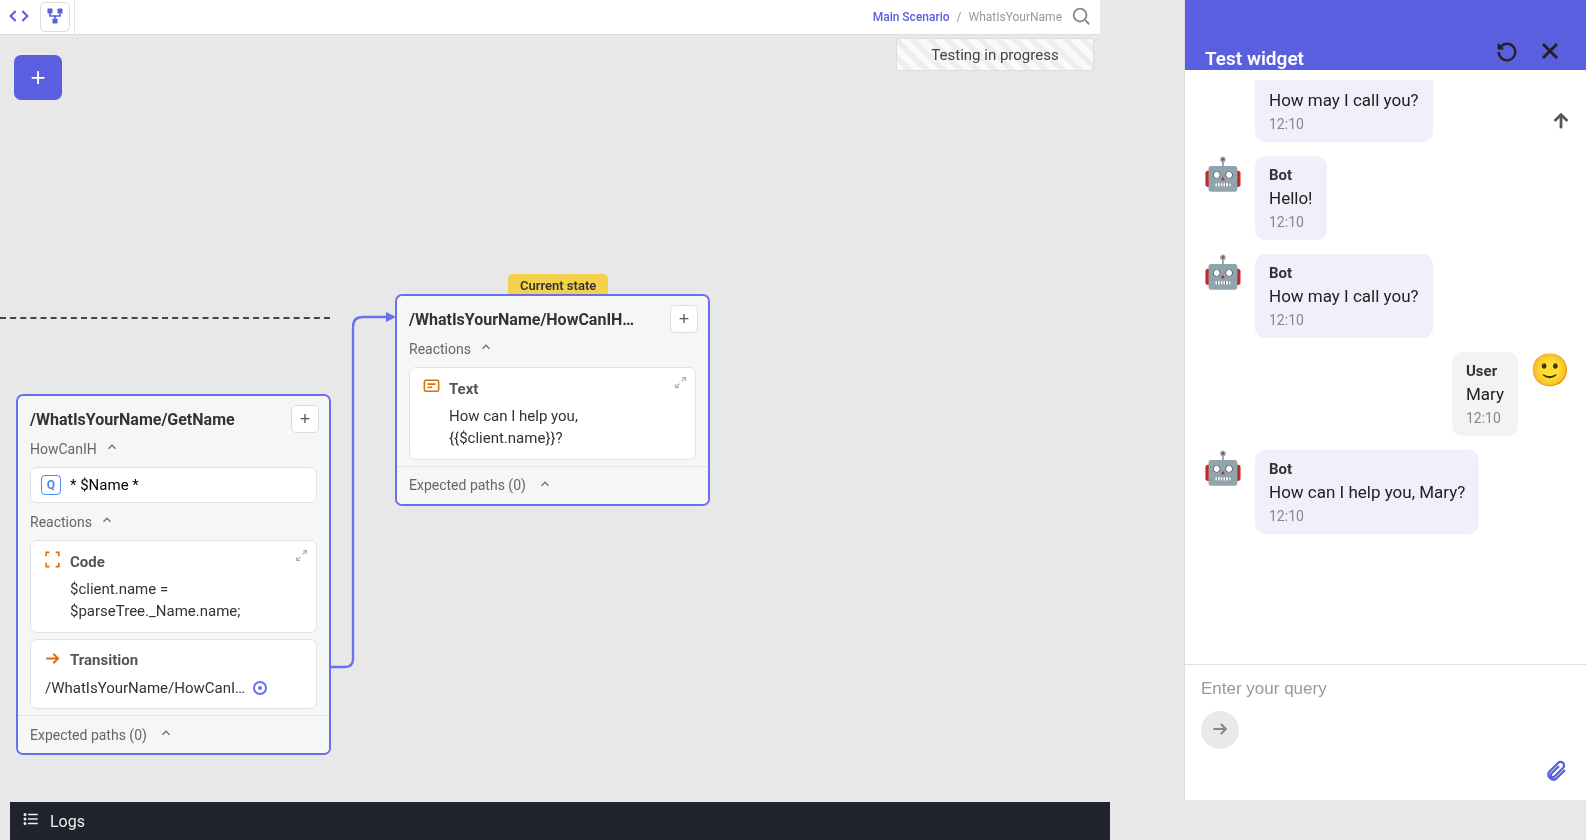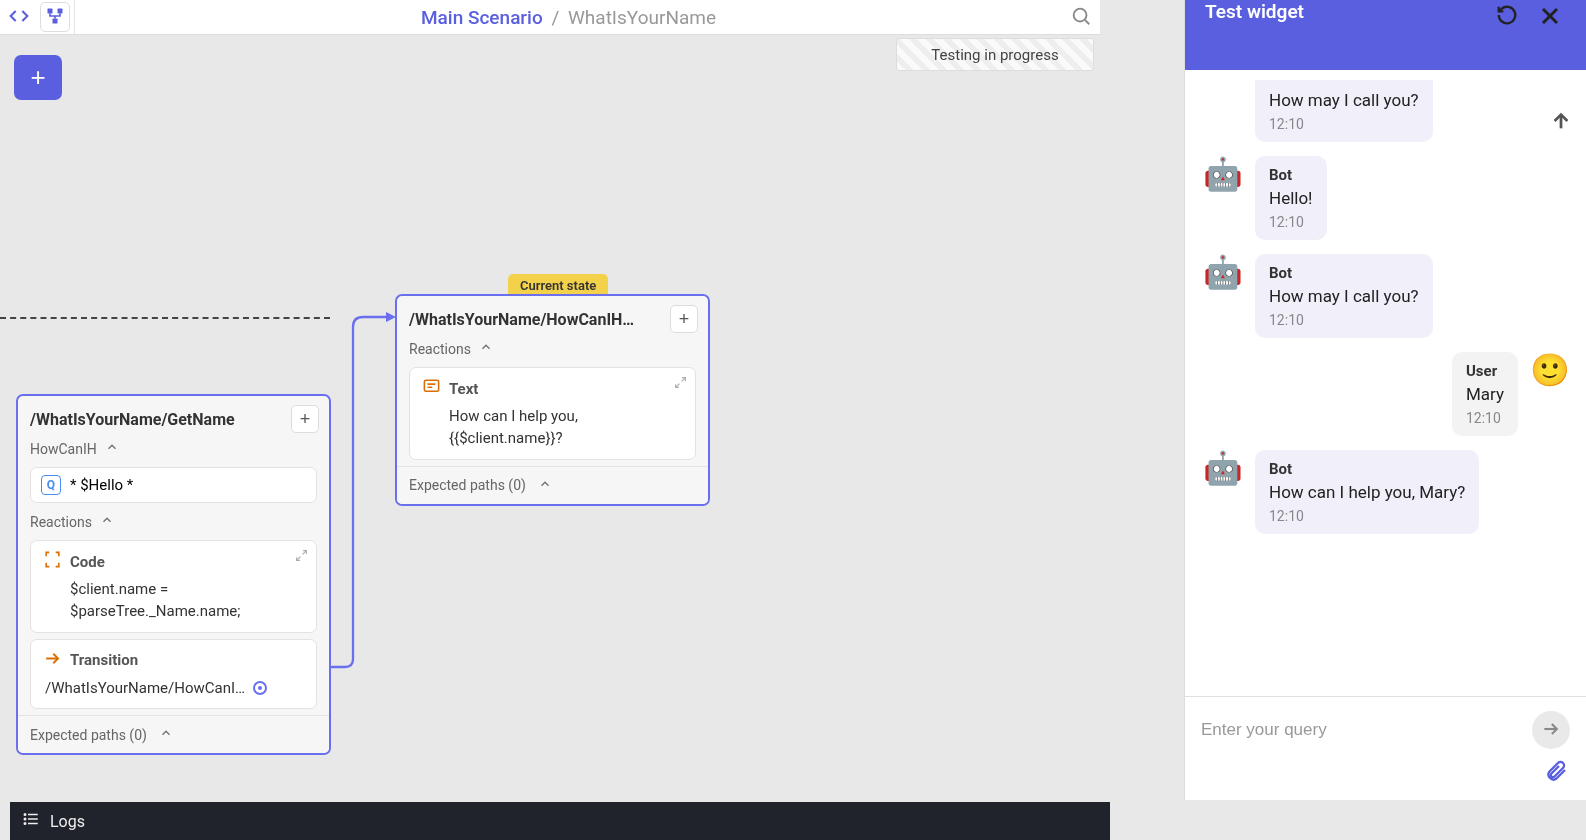--- a/index.html
+++ b/index.html
@@ -36,22 +36,22 @@
     border: none;
     border-radius: 5px;
     background: transparent;
     display: flex; align-items: center; justify-content: center;
     cursor: pointer;
     color: #5a5fe0;
   }
   .view-btn.active { background: #fff; border: 1px solid #ddd; }
   .breadcrumb {
     flex: 1;
-    text-align: center;
-    font-size: 19px;
+    text-align: right;
+    font-size: 12px;
   }
   .breadcrumb .root { color: #5a5fe0; font-weight: 500; cursor: pointer; }
   .breadcrumb .sep { color: #999; margin: 0 4px; }
   .breadcrumb .leaf { color: #999; }
   .search-btn {
     width: 38px; height: 35px;
     border: none; background: transparent;
     color: #888; cursor: pointer;
     display: flex; align-items: center; justify-content: center;
   }
@@ -229,21 +229,21 @@
     width: 401px; height: 800px;
     background: #fff;
     display: flex;
     flex-direction: column;
     box-shadow: -1px 0 0 #ddd;
   }
   .panel-header {
     height: 70px;
     background: #5a5fe0;
     display: flex;
-    align-items: flex-start;
+    align-items: flex-end;
     padding: 0 20px;
     gap: 12px;
   }
   .panel-title {
     flex: 1;
     color: #fff;
     font-size: 19px;
     font-weight: 600;
   }
   .panel-icon-btn {
@@ -288,22 +288,23 @@
   .msg-row.user .bubble { background: #f3f3f3; }
   .bubble .sender { font-weight: 700; font-size: 15px; color: #333; margin-bottom: 4px; }
   .bubble .text { font-size: 17px; color: #222; margin-bottom: 6px; }
   .bubble .time { font-size: 14px; color: #888; }
   .partial .bubble { border-radius: 0 0 10px 10px; }
 
   .input-area {
     border-top: 1px solid #e0e0e0;
     padding: 14px 16px 10px 16px;
     display: flex;
-    align-items: center;
+    align-items: flex-start;
     gap: 12px;
+    flex-direction: column;
   }
   .input-area input {
     flex: 1;
     border: none;
     outline: none;
     font-size: 17px;
     color: #333;
   }
   .input-area input::placeholder { color: #999; }
   .send-btn {
@@ -458,21 +459,21 @@
     <div class="section-label">
       <span>HowCanIH</span>
       <span class="chevron">
         <svg width="14" height="14" viewBox="0 0 24 24" fill="none" stroke="#777" stroke-width="2.5">
             <polyline points="6 15 12 9 18 15"></polyline>
           </svg>
       </span>
     </div>
     <div class="trigger-pill">
       <span class="q-icon">Q</span>
-      <span>* $Hello *</span>
+      <span>* $Name *</span>
     </div>
     <div class="section-label">
       <span>Reactions</span>
       <span class="chevron">
         <svg width="14" height="14" viewBox="0 0 24 24" fill="none" stroke="#777" stroke-width="2.5">
             <polyline points="6 15 12 9 18 15"></polyline>
           </svg>
       </span>
     </div>
     <div class="card">

